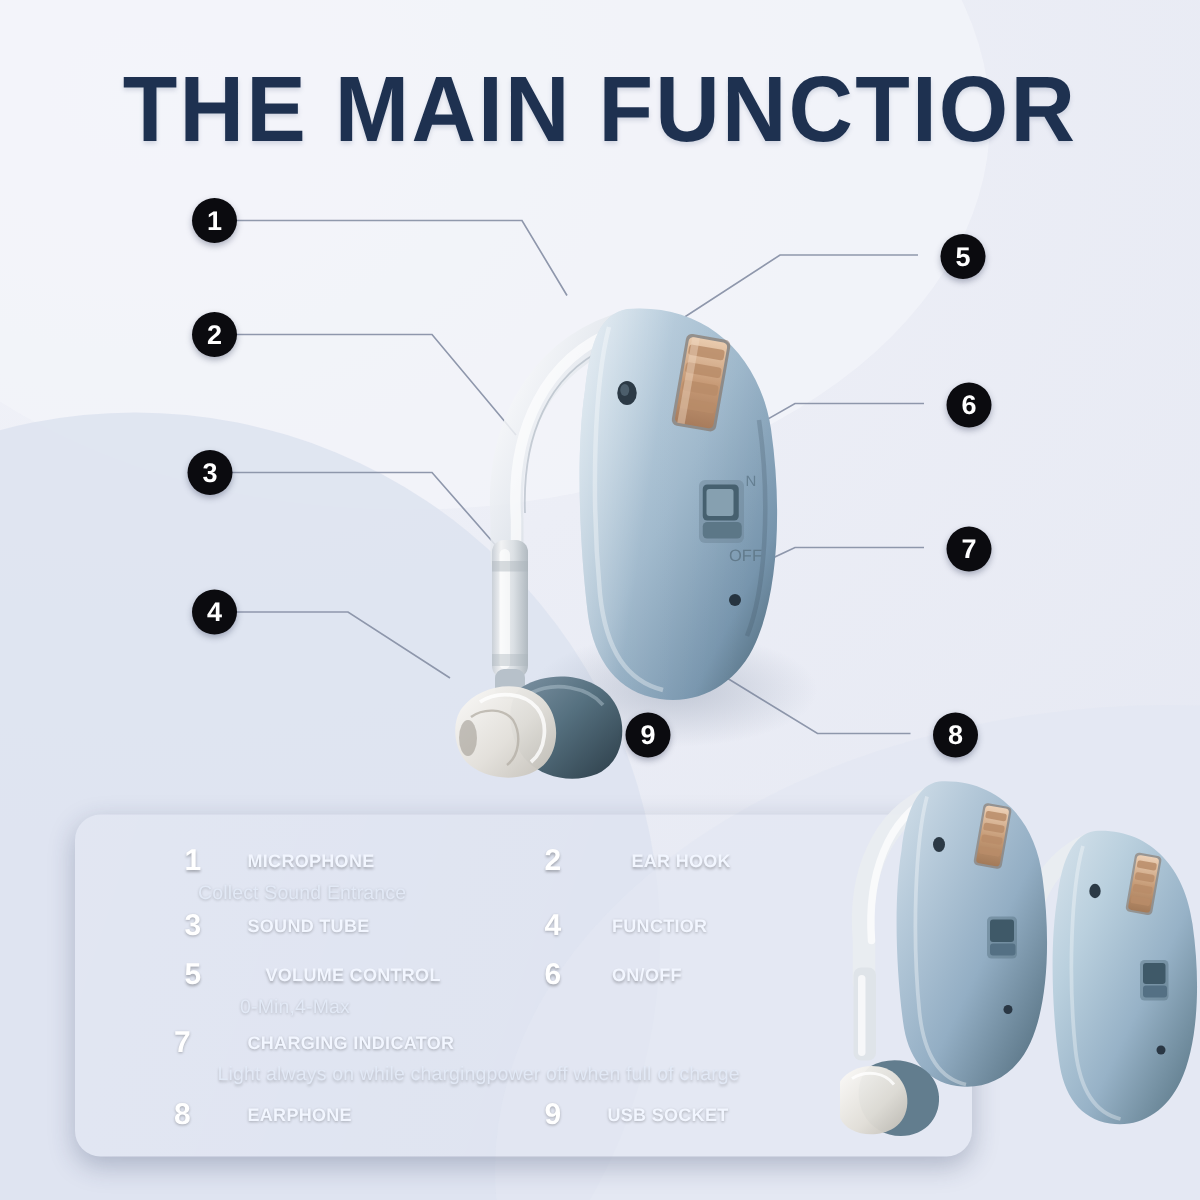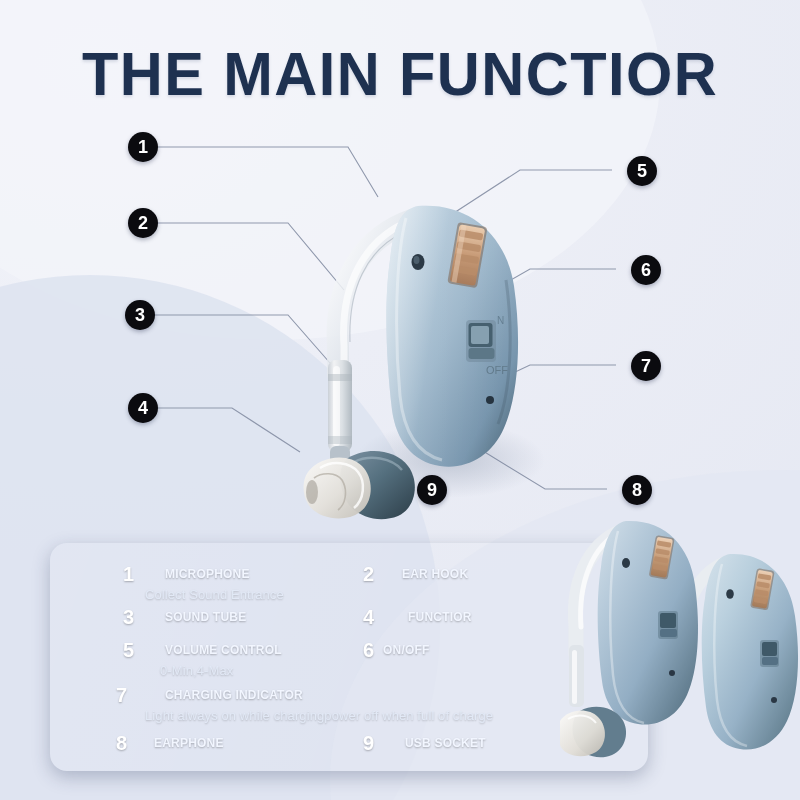--- a/index.html
+++ b/index.html
@@ -313,57 +313,57 @@
   </div>
 
   <div class="panel">
     <div class="panel-sheen"></div>
     <div class="legend">
 
       <div class="lrow" style="left:73px;top:20px;">
         <span class="lnum">1</span>
         <span class="llab" style="margin-left:22px;">MICROPHONE</span>
       </div>
-      <div class="lsub" style="left:95px;top:44px;">Collect Sound Entrance</div>
+      <div class="lsub" style="left:82px;top:44px;">Collect Sound Entrance</div>
 
       <div class="lrow" style="left:313px;top:20px;">
         <span class="lnum">2</span>
-        <span class="llab" style="margin-left:19px;">EAR HOOK</span>
+        <span class="llab" style="margin-left:38px;">EAR HOOK</span>
       </div>
 
       <div class="lrow" style="left:73px;top:63px;">
         <span class="lnum">3</span>
         <span class="llab" style="margin-left:22px;">SOUND TUBE</span>
       </div>
 
       <div class="lrow" style="left:313px;top:63px;">
         <span class="lnum">4</span>
         <span class="llab" style="margin-left:25px;">FUNCTIOR</span>
       </div>
 
       <div class="lrow" style="left:73px;top:96px;">
         <span class="lnum">5</span>
-        <span class="llab" style="margin-left:22px;text-align:center;">VOLUME CONTROL</span>
+        <span class="llab" style="margin-left:34px;text-align:center;">VOLUME CONTROL</span>
       </div>
       <div class="lsub" style="left:110px;top:120px;">0-Min,4-Max</div>
 
       <div class="lrow" style="left:313px;top:96px;">
         <span class="lnum">6</span>
-        <span class="llab" style="">ON/OFF</span>
+        <span class="llab" style="margin-left:25px;">ON/OFF</span>
       </div>
 
       <div class="lrow" style="left:66px;top:141px;">
         <span class="lnum">7</span>
         <span class="llab" style="margin-left:29px;">CHARGING INDICATOR</span>
       </div>
       <div class="lsub" style="left:95px;top:165px;">Light always on while chargingpower off when full of charge</div>
 
       <div class="lrow" style="left:66px;top:189px;">
         <span class="lnum">8</span>
-        <span class="llab" style="margin-left:18px;text-align:right;">EARPHONE</span>
+        <span class="llab" style="margin-left:29px;text-align:right;">EARPHONE</span>
       </div>
 
       <div class="lrow" style="left:313px;top:189px;">
         <span class="lnum">9</span>
         <span class="llab" style="margin-left:22px;">USB SOCKET</span>
       </div>
     </div>
   </div>
 
   <div class="badge" style="left:128px;top:132px;">1</div>

